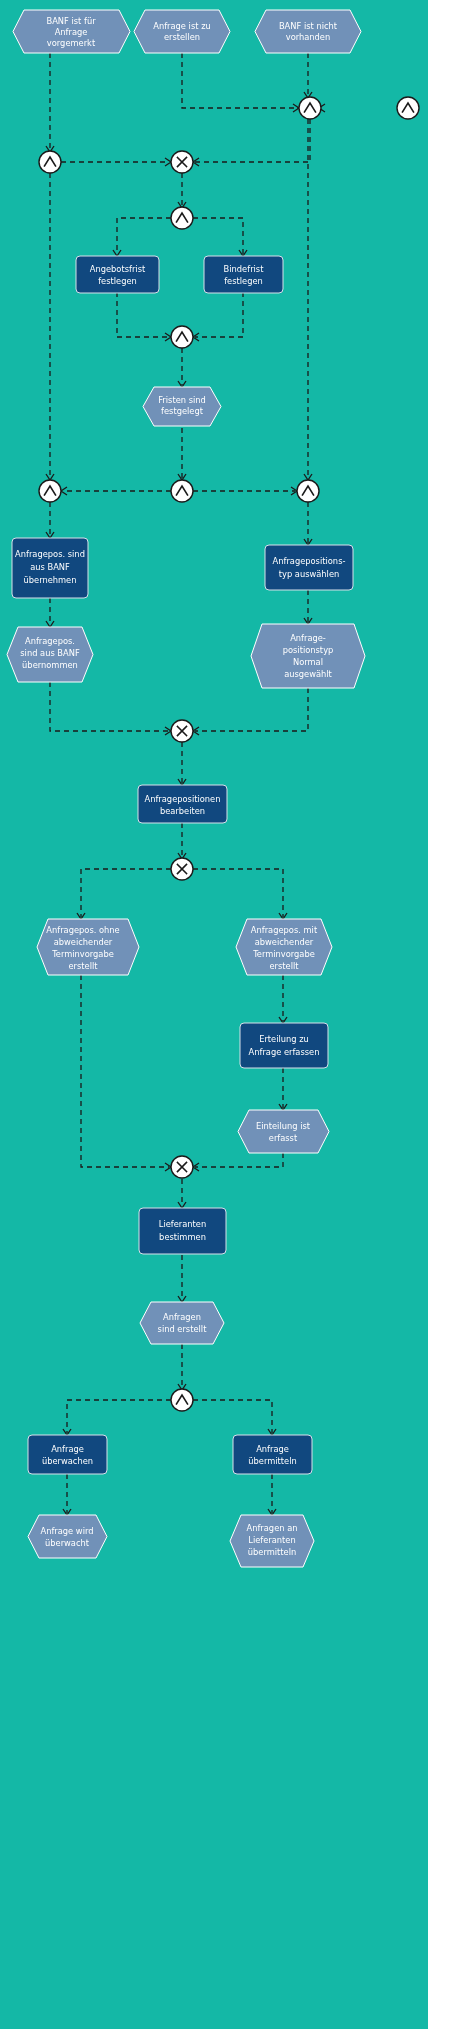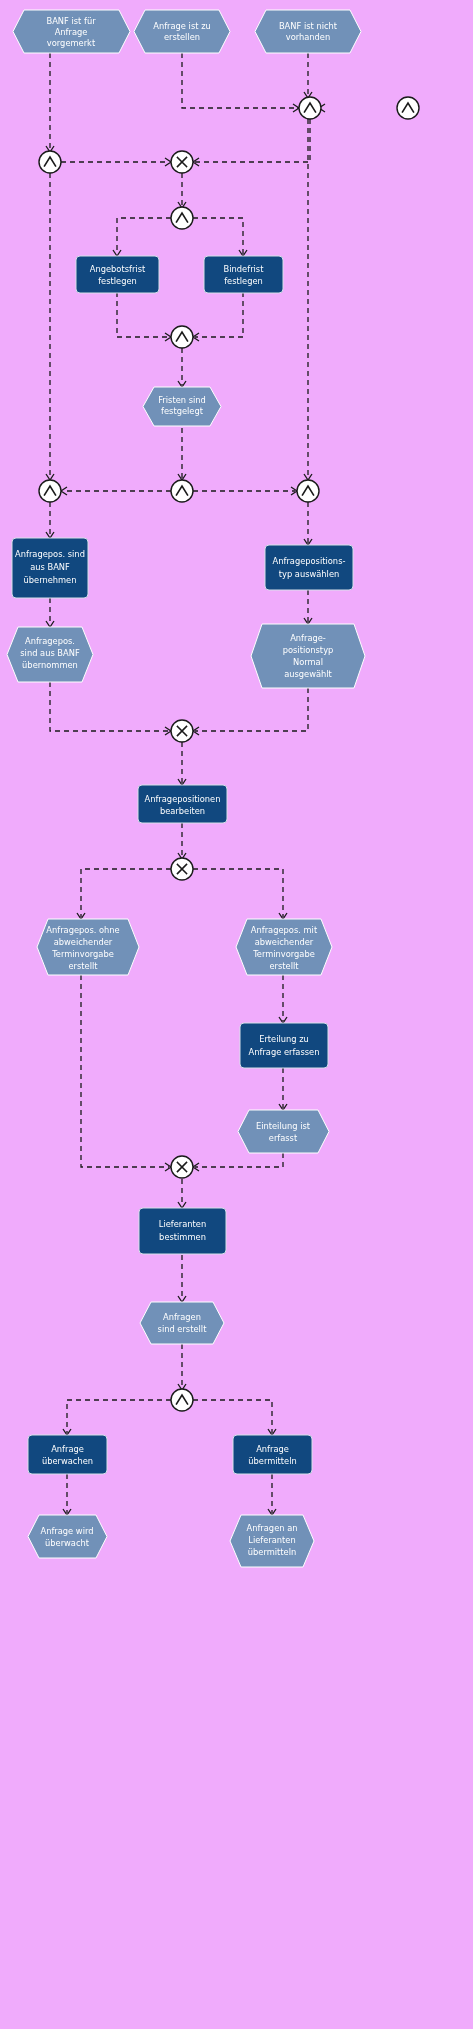--- a/index.html
+++ b/index.html
@@ -1,17 +1,17 @@
 <!DOCTYPE html>
 <html><head>
 <meta charset="utf-8">
 <style>
   html,body{margin:0;padding:0;background:#ffffff;}
   body{width:473px;height:2029px;overflow:hidden;font-family:"DejaVu Sans",sans-serif;}
-  #stage{position:relative;width:473px;height:2029px;background:#f0abfc;}
+  #stage{position:relative;width:428px;height:2029px;background:#14b8a6;}
   svg{display:block;}
   .evt-shape{fill:#7191b8;stroke:#ffffff;stroke-width:1;}
   .fn-shape{fill:#11487f;stroke:#d7e0ea;stroke-width:1;}
   .conn-circle{fill:#ffffff;stroke:#1a1a1a;stroke-width:1.4;}
   .conn-glyph{fill:none;stroke:#1a1a1a;stroke-width:1.6;stroke-linecap:square;}
   .flow{fill:none;stroke:#1a1a1a;stroke-width:1.3;stroke-dasharray:5 4;}
   .arw{fill:none;stroke:#1a1a1a;stroke-width:1.3;}
   text{font-family:"DejaVu Sans",sans-serif;fill:#ffffff;font-size:8.3px;}
   text.evt-label{fill:#ffffff;}
   text.fn-label{fill:#ffffff;}

